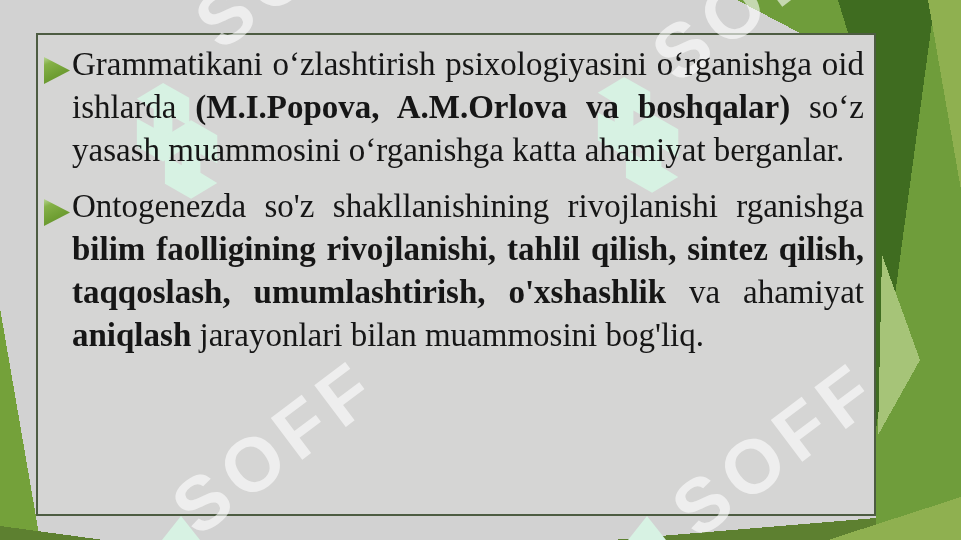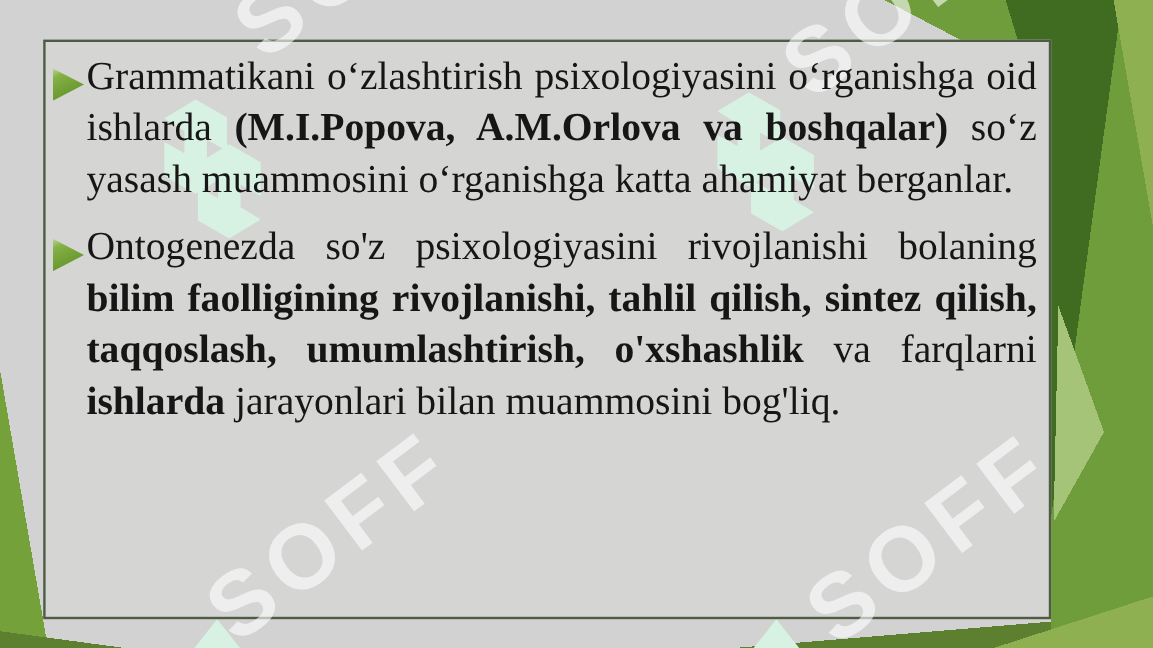--- a/index.html
+++ b/index.html
@@ -107,17 +107,17 @@
     <div class="wm-text wm-t5">SOFF</div>
   </div>
 
   <div class="content-text">
     <div class="bullet-item">
       <span class="tri"></span>
       <p class="bullet-text"><span>Grammatikani o‘zlashtirish psixologiyasini o‘rganishga oid ishlarda </span><b>(M.I.Popova, A.M.Orlova va boshqalar)</b><span> so‘z yasash muammosini o‘rganishga katta ahamiyat berganlar.</span></p>
     </div>
     <div class="bullet-item">
       <span class="tri"></span>
-      <p class="bullet-text"><span>Ontogenezda so'z psixologiyasini rivojlanishi bolaning </span><b>bilim faolligining rivojlanishi, tahlil qilish, sintez qilish, taqqoslash, umumlashtirish, o'xshashlik</b><span> va farqlarni </span><b>ishlarda</b><span> jarayonlari bilan muammosini bog'liq.</span></p>
+      <p class="bullet-text"><span>Ontogenezda so'z shakllanishining rivojlanishi rganishga </span><b>bilim faolligining rivojlanishi, tahlil qilish, sintez qilish, taqqoslash, umumlashtirish, o'xshashlik</b><span> va ahamiyat </span><b>aniqlash</b><span> jarayonlari bilan muammosini bog'liq.</span></p>
     </div>
   </div>
 
 </div>
 
 </body></html>

